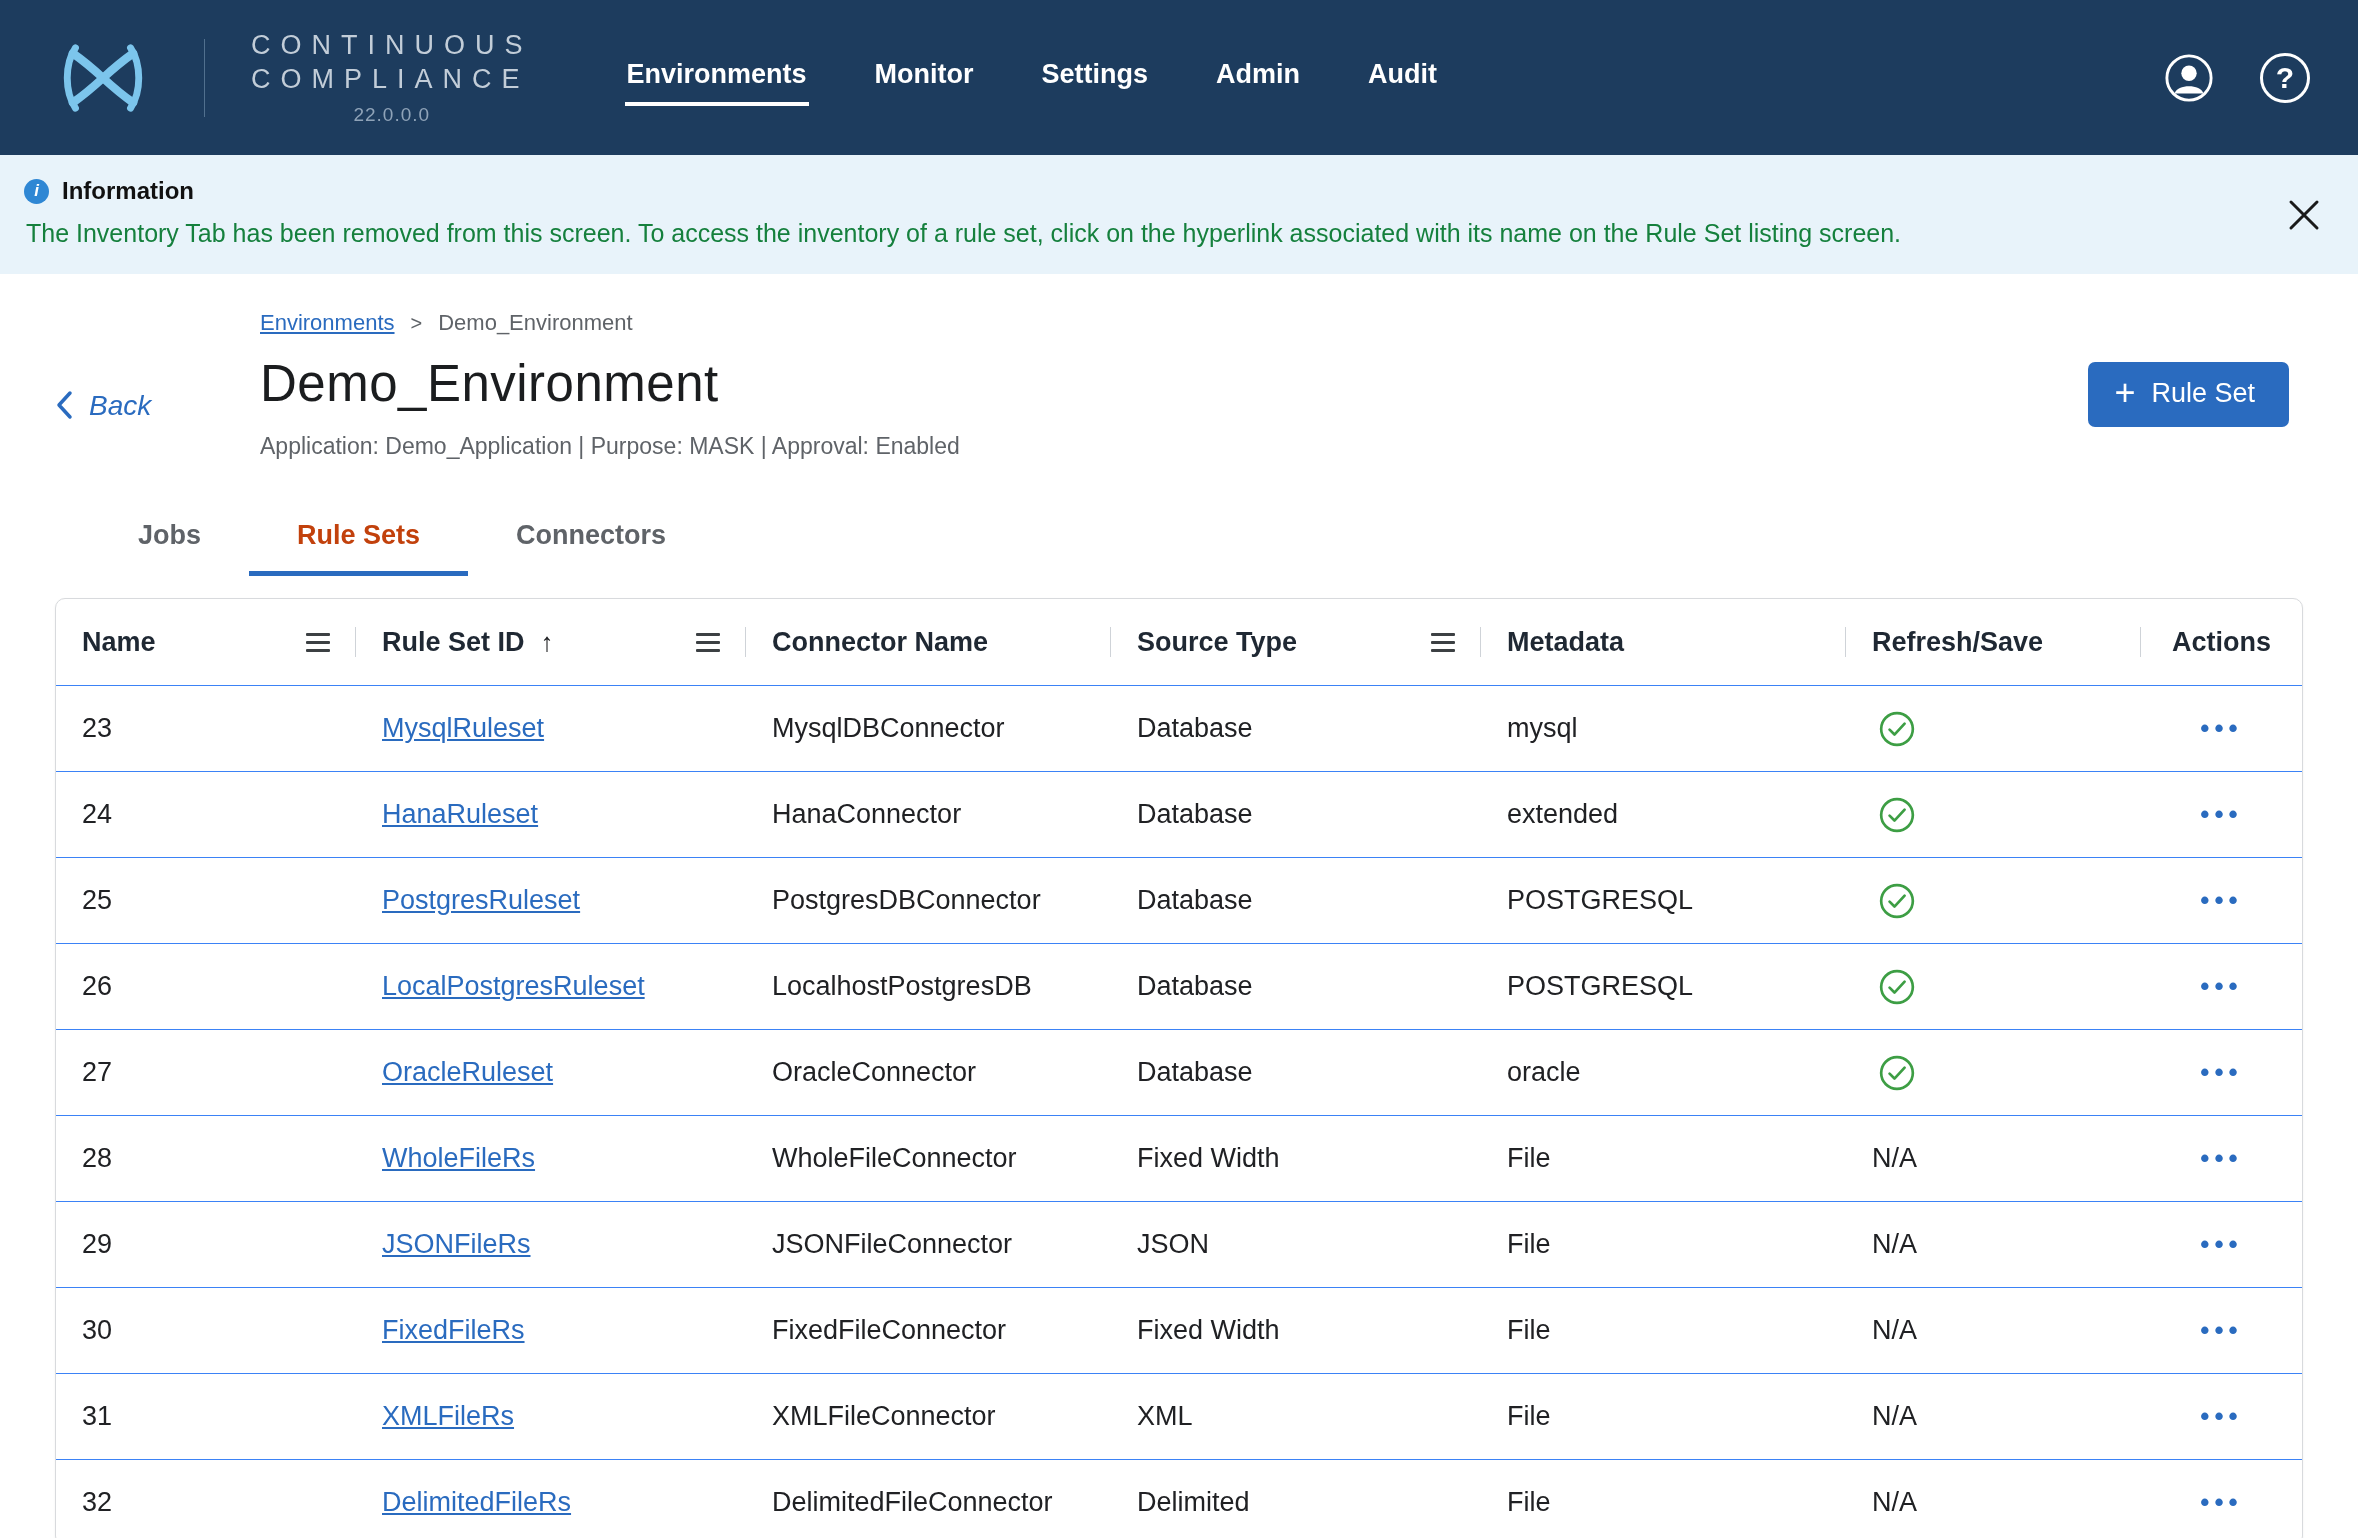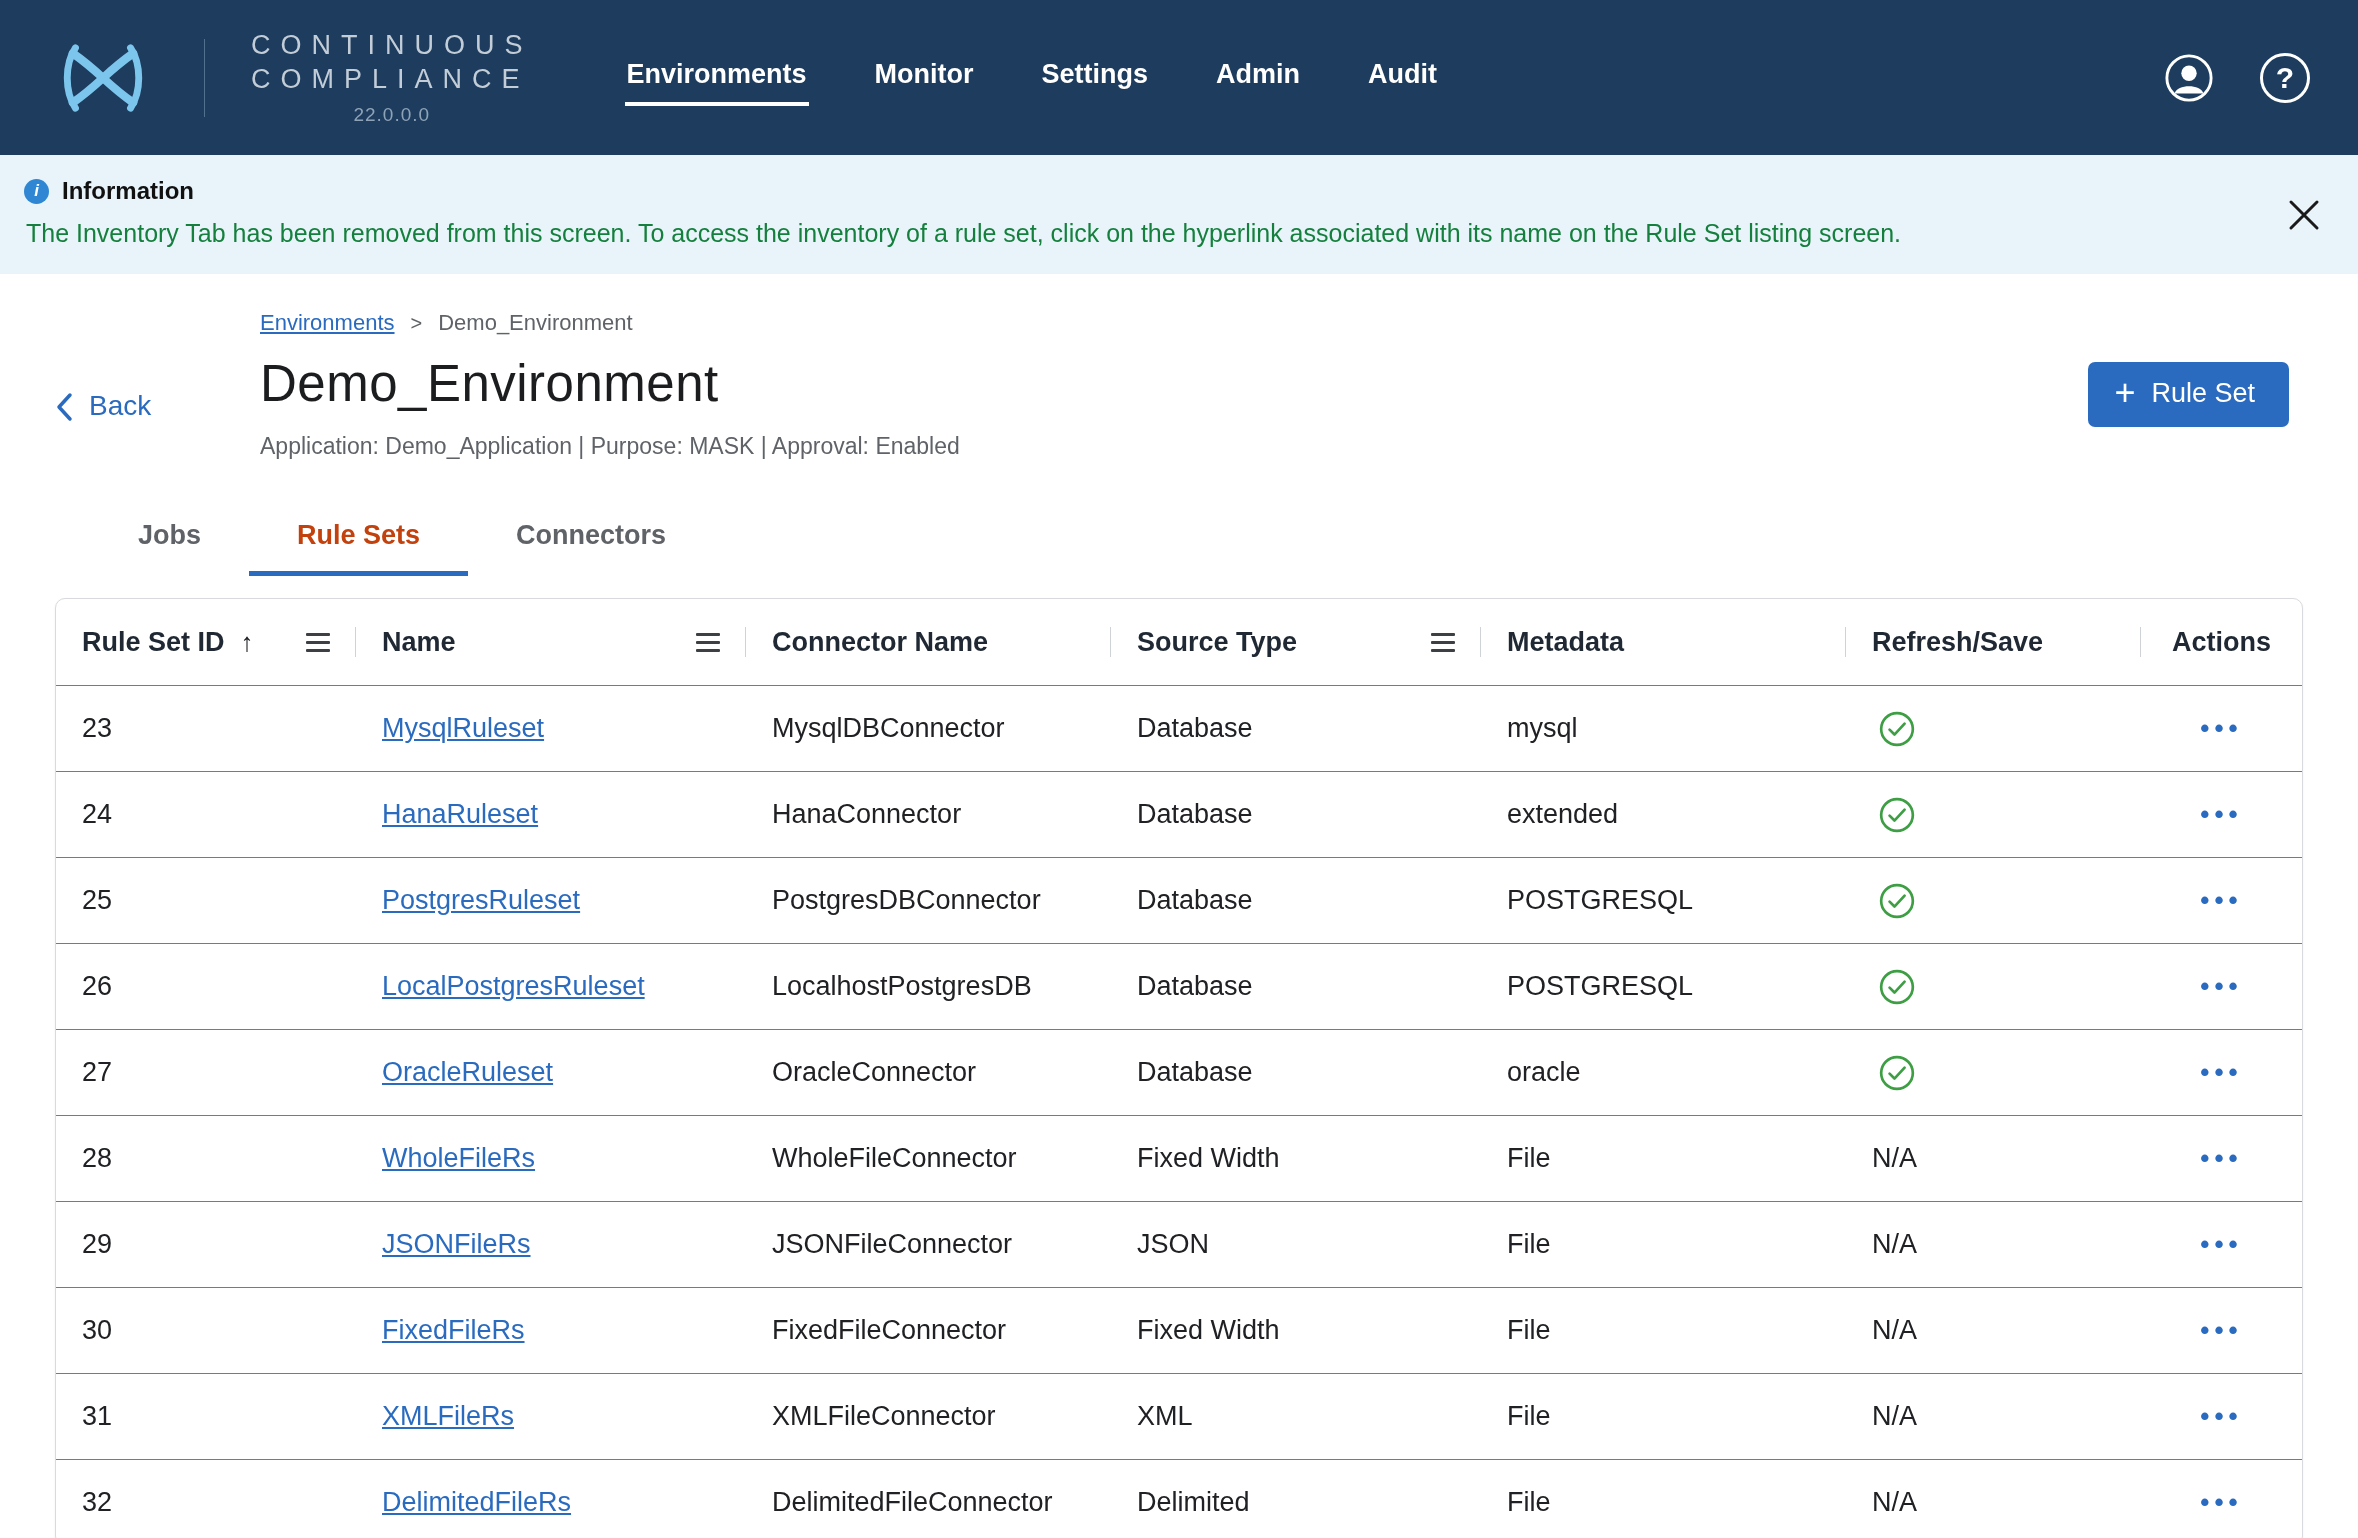--- a/index.html
+++ b/index.html
@@ -27,21 +27,21 @@
   .info-icon { width: 25px; height: 25px; border-radius: 50%; background: #2f87d4; color: #fff; font-size: 17px; font-weight: 700;
     display: flex; align-items: center; justify-content: center; font-style: italic; }
   .banner-title { font-size: 24px; font-weight: 700; color: #111; }
   .banner-message { margin-top: 14px; padding-left: 12px; font-size: 25px; color: #15803d; }
   .banner-close { position: absolute; right: 32px; top: 50%; transform: translateY(-50%); cursor: pointer; width: 44px; height: 44px;
     display: flex; align-items: center; justify-content: center; }
 
   
   .page-head { padding: 36px 55px 0; display: flex; }
   .back-col { width: 205px; flex: 0 0 205px; padding-top: 80px; }
-  .back-link { display: inline-flex; align-items: flex-end; gap: 16px; color: #2a6bbf; font-size: 28px; font-weight: 500; cursor: pointer; }
+  .back-link { display: inline-flex; align-items: flex-start; gap: 16px; color: #2a6bbf; font-size: 28px; font-weight: 500; cursor: pointer; font-style: italic; }
   .title-col { flex: 1 1 auto; }
   .breadcrumb { display: flex; align-items: center; gap: 16px; font-size: 22px; }
   .breadcrumb a { color: #2a6bbf; text-decoration: underline; cursor: pointer; }
   .crumb-sep { color: #5f6368; font-size: 20px; }
   .crumb-current { color: #5f6368; }
   .page-title { font-size: 51px; font-weight: 500; color: #1b1d1f; margin-top: 18px; letter-spacing: 0.5px; }
   .page-subtitle { margin-top: 20px; font-size: 23px; color: #5f6368; }
   .action-col { flex: 0 0 auto; padding-top: 52px; padding-right: 14px; }
   .primary-btn { display: inline-flex; align-items: center; gap: 16px; background: #2a6bbf; color: #fff; border: none; cursor: pointer;
     font-family: inherit; font-size: 27px; font-weight: 500; padding: 16px 34px 18px 26px; border-radius: 7px; }
@@ -159,31 +159,31 @@
 
 <nav class="tabs">
   <span class="tab">Jobs</span>
   <span class="tab active">Rule Sets</span>
   <span class="tab">Connectors</span>
 </nav>
 
 <section class="table-card">
   <div class="tgrid-row thead">
     <div class="th">
+      <span>Name</span>
+      <span class="spacer"></span>
+      <span class="burger">
+          <i></i>
+          <i></i>
+          <i></i>
+        </span>
+    </div>
+    <div class="th">
       <span>Rule Set ID</span>
       <span class="sort-arrow">↑</span>
-      <span class="spacer"></span>
-      <span class="burger">
-          <i></i>
-          <i></i>
-          <i></i>
-        </span>
-    </div>
-    <div class="th">
-      <span>Name</span>
       <span class="spacer"></span>
       <span class="burger">
           <i></i>
           <i></i>
           <i></i>
         </span>
     </div>
     <div class="th">
       <span>Connector Name</span>
     </div>

